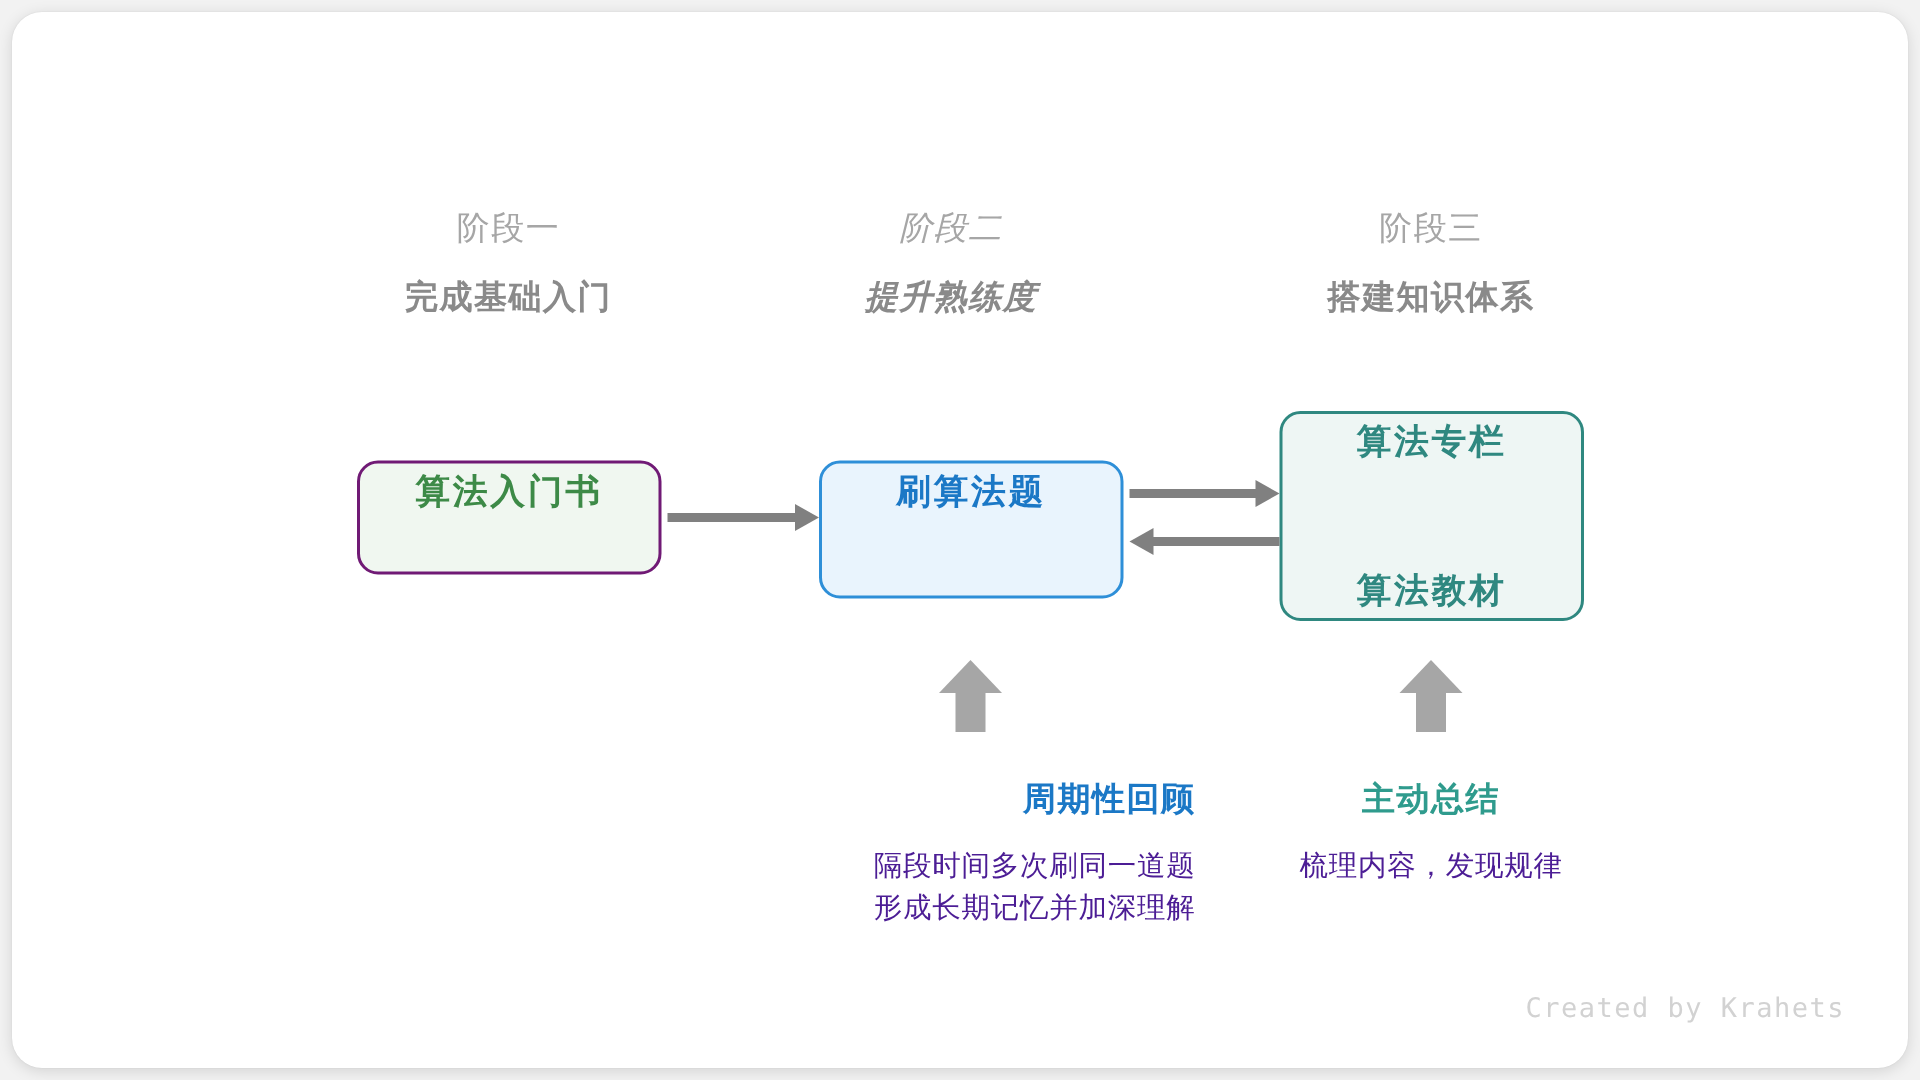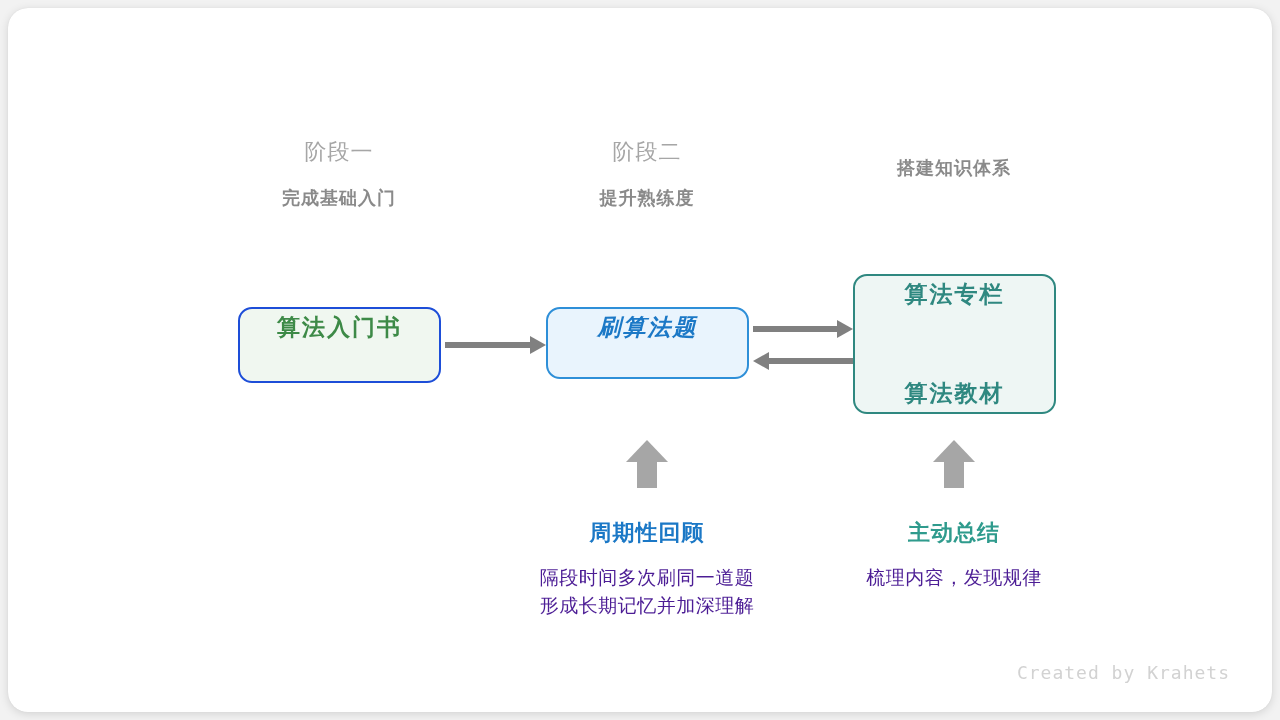--- a/index.html
+++ b/index.html
@@ -38,21 +38,21 @@
     width: 260px;
   }
   .stage-sub {
     font-size: 22px;
     color: #a6a6a6;
     line-height: 30px;
     letter-spacing: 1px;
     white-space: nowrap;
   }
   .stage-title {
-    font-size: 18px;
+    font-size: 22px;
     font-weight: bold;
     color: #8a8a8a;
     line-height: 30px;
     letter-spacing: 1px;
     margin-top: 16px;
     white-space: nowrap;
   }
 
   
   .node {
@@ -69,33 +69,32 @@
     font-weight: bold;
     letter-spacing: 2px;
     line-height: 37px;
     white-space: nowrap;
   }
   #node-book {
     left: 230px;
     top: 299px;
     width: 203px;
     height: 76px;
-    border: 2px solid #1d4ed8;
+    border: 2px solid #701a75;
     background: #f0f7f0;
   }
   #node-book .line { color: #3d8a47; }
 
   #node-practice {
     left: 538px;
     top: 299px;
     width: 203px;
-    height: 72px;
+    height: 92px;
     border: 2px solid #2e8fd8;
     background: #e9f4fd;
-    font-style: italic;
   }
   #node-practice .line { color: #1b78c6; }
 
   #node-system {
     left: 845px;
     top: 266px;
     width: 203px;
     height: 140px;
     border: 2px solid #2f8880;
     background: #eef6f4;
@@ -177,21 +176,21 @@
     white-space: nowrap;
   }
   .annot-desc {
     margin-top: 16px;
     font-size: 19px;
     color: #4c1d95;
     line-height: 28px;
     letter-spacing: 0.5px;
     white-space: nowrap;
   }
-  #annot-review { left: 489px; top: 510px; }
+  #annot-review { left: 489px; top: 510px; text-align: right; }
   #annot-review .annot-title { color: #1b78c6; }
   #annot-summary { left: 796px; top: 510px; }
   #annot-summary .annot-title { color: #2f9b8d; }
 
   
   #footer-credit {
     position: absolute;
     right: 42px;
     bottom: 29px;
     font-family: "DejaVu Sans Mono", "Liberation Mono", monospace;
@@ -204,25 +203,26 @@
 </head>
 <body>
 
 <div id="canvas">
   <div id="card">
 
     <div class="stage-head" style="left:201px; top:129px;">
       <div class="stage-sub">阶段一</div>
       <div class="stage-title">完成基础入门</div>
     </div>
-    <div class="stage-head" style="left:509px; top:129px;">
+    <div class="stage-head" style="left:496px; top:129px;font-style:italic;">
       <div class="stage-sub">阶段二</div>
       <div class="stage-title">提升熟练度</div>
     </div>
     <div class="stage-head" style="left:816px; top:129px;">
+      <div class="stage-sub">阶段三</div>
       <div class="stage-title">搭建知识体系</div>
     </div>
 
     <div class="node" id="node-book">
       <div class="line">算法入门书</div>
     </div>
 
     <div class="node" id="node-practice">
       <div class="line">刷算法题</div>
     </div>

